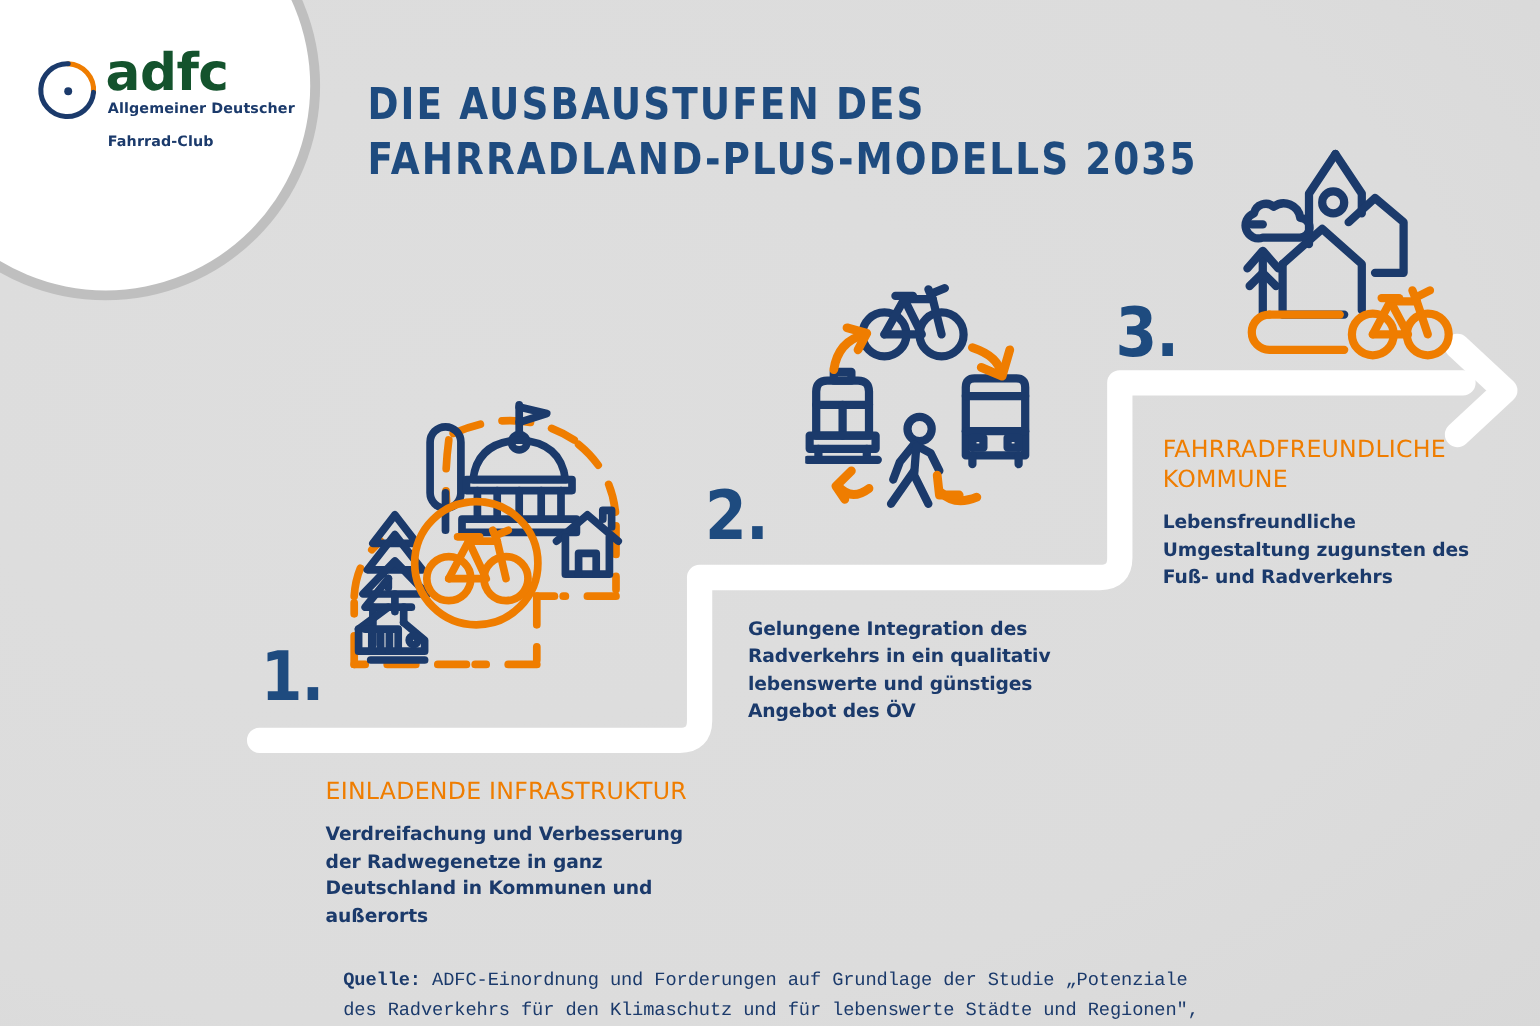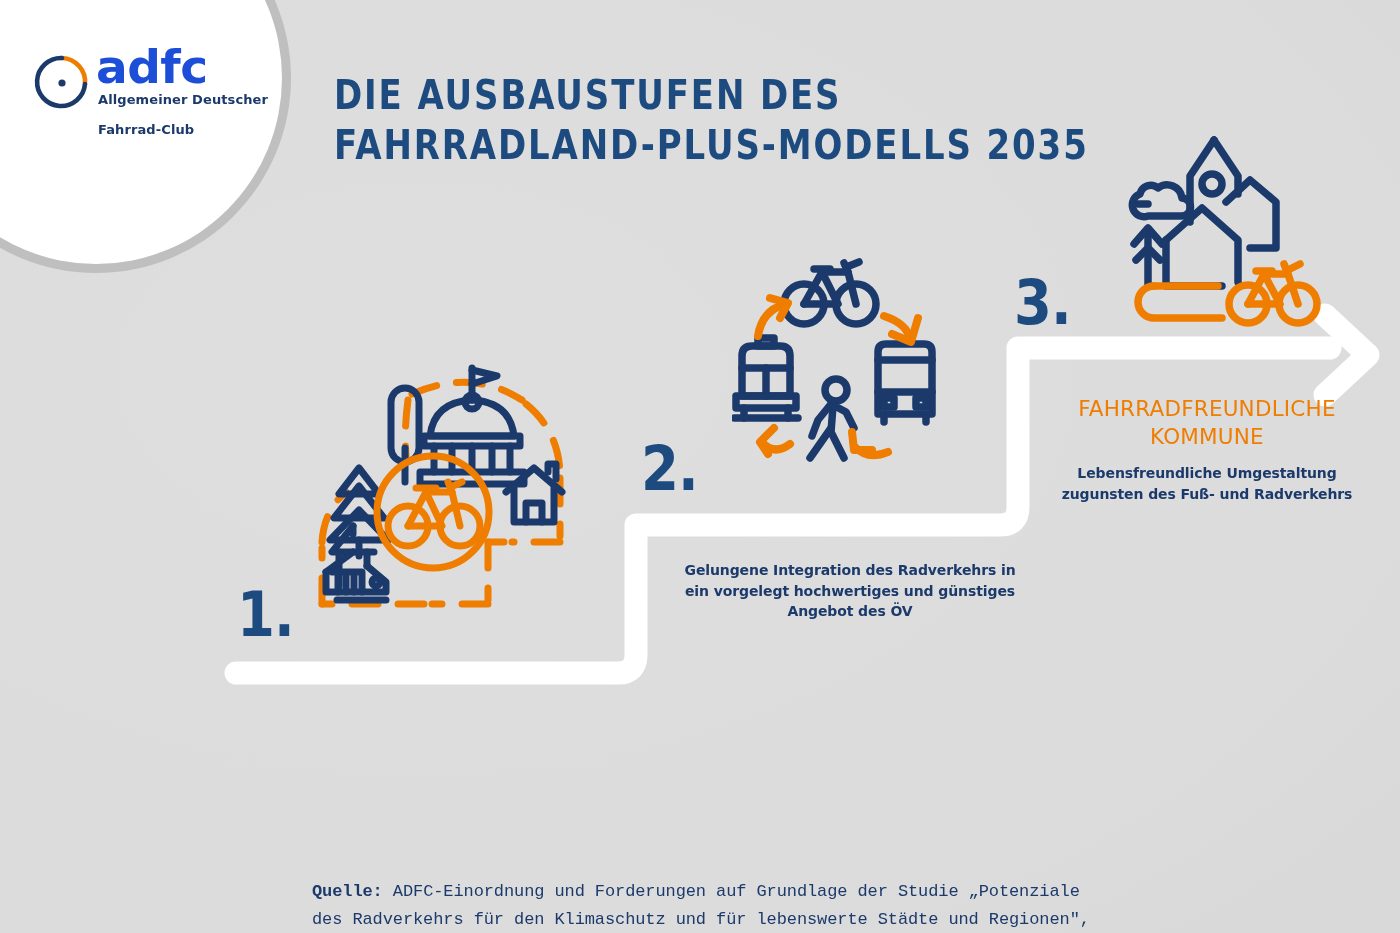--- a/index.html
+++ b/index.html
@@ -39,21 +39,21 @@
   }
   .logo-mark { position: absolute; left: 0; top: 2px; }
   .logo-word {
     position: absolute;
     left: 62px;
     top: -9px;
     font-family: "DejaVu Sans", sans-serif;
     font-size: 47px;
     font-weight: 700;
     letter-spacing: -0.5px;
-    color: #1d4ed8;
+    color: #14532d;
     line-height: 1;
   }
   .logo-sub1, .logo-sub2 {
     position: absolute;
     left: 64px;
     font-family: "DejaVu Sans", sans-serif;
     font-size: 13px;
     font-weight: 700;
     color: #1b3a6b;
     letter-spacing: 0.1px;
@@ -94,36 +94,36 @@
     letter-spacing: -1px;
     transform: scaleX(0.88);
     transform-origin: left top;
     z-index: 12;
   }
   .n1 { left: 237px; top: 584px; }
   .n2 { left: 641px; top: 438px; }
   .n3 { left: 1014px; top: 272px; }
 
   
-  .block { position: absolute; z-index: 12; text-align: center; }
+  .block { position: absolute; z-index: 12; }
   .block h3 {
     margin: 0 0 13px 0;
     color: #ef7d00;
     font-family: "DejaVu Sans", sans-serif;
     font-size: 21.5px;
     font-weight: 400;
     line-height: 1.28;
     letter-spacing: 0.2px;
     text-transform: uppercase;
   }
   .block p {
     margin: 0;
     color: #1b3a6b;
     font-family: "DejaVu Sans", sans-serif;
-    font-size: 14px;
+    font-size: 17px;
     font-weight: 700;
     line-height: 1.47;
     letter-spacing: -0.1px;
   }
   .b1 { left: 296px; top: 706px; width: 345px; }
   .b2 { left: 680px; top: 560px; width: 340px; }
   .b3 { left: 1057px; top: 395px; width: 300px; }
 
   
   .icon { position: absolute; z-index: 10; }
@@ -340,23 +340,27 @@
       <path d="M 144 139 L 160 139"></path>
       <path d="M 178 137 L 188 132"></path>
       <path d="M 176 142 L 172 132"></path>
     </g>
   </svg>
 
   <div class="stepnum n1">1.</div>
   <div class="stepnum n2">2.</div>
   <div class="stepnum n3">3.</div>
 
+  <div class="block b1">
+    <h3>EINLADENDE INFRASTRUKTUR</h3>
+    <p>Verdreifachung und Verbesserung der Radwegenetze in ganz Deutschland in Kommunen und außerorts</p>
+  </div>
 
   <div class="block b2">
-    <p>Gelungene Integration des Radverkehrs in ein vorgelegt hochwertiges und günstiges Angebot des ÖV</p>
+    <p>Gelungene Integration des Radverkehrs in ein qualitativ lebenswerte und günstiges Angebot des ÖV</p>
   </div>
 
   <div class="block b3">
     <h3>FAHRRADFREUNDLICHE KOMMUNE</h3>
     <p>Lebensfreundliche Umgestaltung zugunsten des Fuß- und Radverkehrs</p>
   </div>
 
   <div class="source">
     <b>Quelle:</b><span> ADFC-Einordnung und Forderungen auf Grundlage der Studie „Potenziale des Radverkehrs für den Klimaschutz und für lebenswerte Städte und Regionen", vorgelegt vom Fraunhofer-Institut für System- und Innovationsforschung ISI, 05/2024</span>
   </div>

